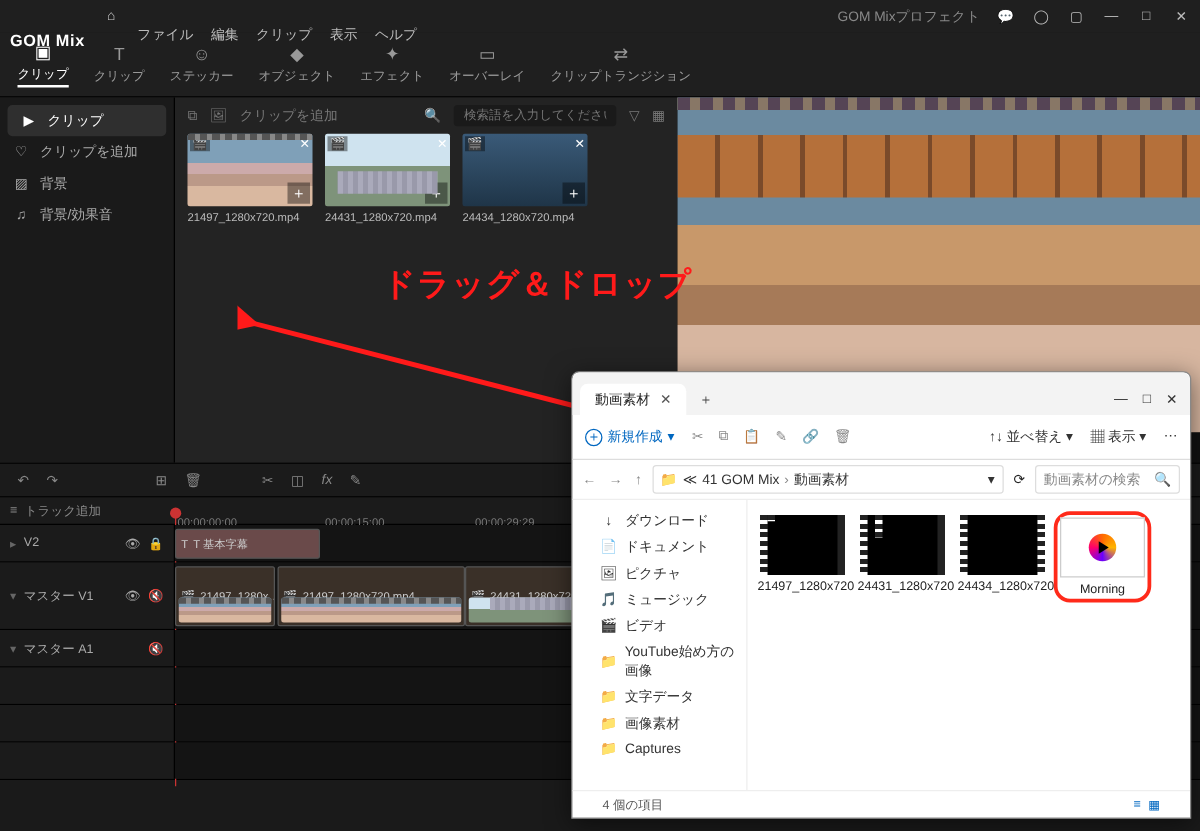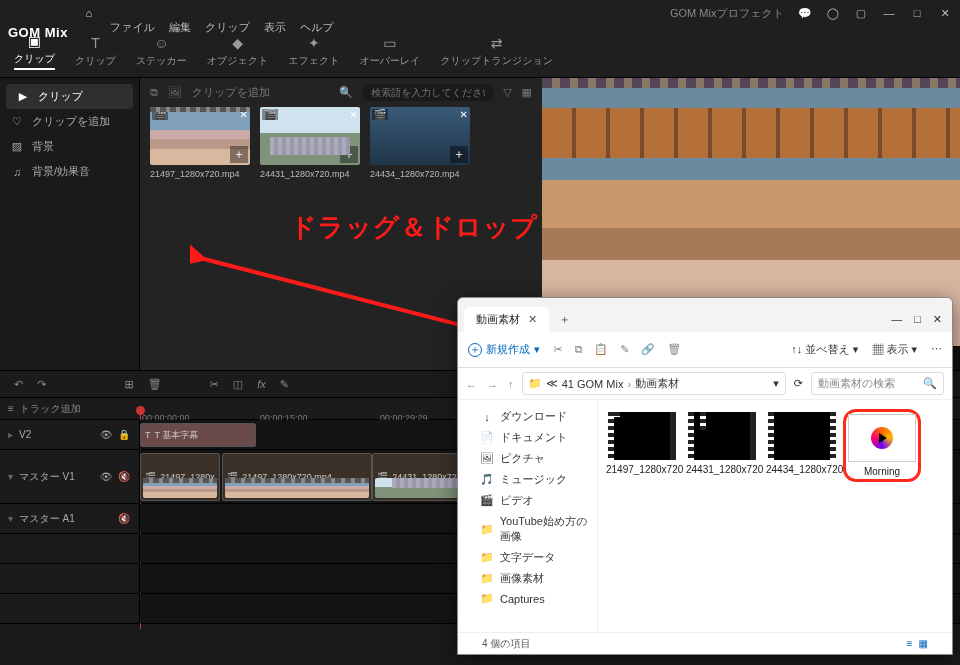--- a/index.html
+++ b/index.html
@@ -85,40 +85,40 @@
 .explus{ padding:5px 10px; color:#444; }
 .exwin { margin-left:auto; display:flex; gap:12px; padding:0 10px 6px 0; color:#333; }
 .extool { height:36px; border-bottom:1px solid #ddd; display:flex; align-items:center; gap:14px; padding:0 10px; font-size:11px; }
 .newbtn { color:#0067c0; display:flex; align-items:center; gap:4px; }
 .exicons { display:flex; gap:12px; color:#888; }
 .exright{ margin-left:auto; display:flex; gap:14px; color:#333; }
 .exaddr { height:32px; border-bottom:1px solid #eee; display:flex; align-items:center; gap:8px; padding:0 8px; font-size:11px; }
 .exaddr .nav{ color:#888; display:flex; gap:10px; }
 .crumb { flex:1; background:#fff; border:1px solid #ddd; border-radius:3px; padding:3px 6px; display:flex; align-items:center; gap:4px; color:#333; }
 .crumb .sep{ color:#888; }
-.exsearch { width:133px; border:1px solid #ddd; border-radius:3px; padding:3px 6px; display:flex; align-items:center; gap:4px; color:#888; }
+.exsearch { width:116px; border:1px solid #ddd; border-radius:3px; padding:3px 6px; display:flex; align-items:center; gap:4px; color:#888; }
 .exbody { flex:1; display:flex; overflow:hidden; }
 .exnav { width:140px; border-right:1px solid #eee; padding:6px 4px; font-size:11px; overflow-y:auto; }
 .exnav .ni{ display:flex; align-items:center; gap:6px; padding:3px 4px 3px 18px; color:#333; cursor:pointer;}
 .exnav .ni .fic{ width:14px; text-align:center; }
 .exfiles { flex:1; padding:12px 8px; display:flex; gap:8px; align-items:flex-start; }
 .efile { width:72px; text-align:center; font-size:10px; }
 .efile .eth{ width:68px; height:48px; margin:0 auto 4px; position:relative; background:#000; }
 .efile .eth.film{ border-left:6px solid #222; border-right:6px solid #222; }
 .efile .eth.film::before,.efile .eth.film::after{content:"";position:absolute;top:0;bottom:0;width:6px;background:repeating-linear-gradient(#222 0,#222 4px,#fff 4px,#fff 7px);}
 .efile .eth.film::before{left:-6px;} .efile .eth.film::after{right:-6px;}
 .efile .eth.page{ background:#fff; border:1px solid #ccc; display:flex; align-items:center; justify-content:center; }
 .efile .eth.page .pcir{ width:22px; height:22px; border-radius:50%; background:conic-gradient(#ff6a00,#ffb400,#6a00ff,#ff006a,#ff6a00); display:flex; align-items:center; justify-content:center; }
 .efile .eth.page .ptri{ width:0;height:0;border-left:8px solid #000;border-top:5px solid transparent;border-bottom:5px solid transparent; margin-left:2px;}
 .efile.hot{ outline:3px solid #ff2a1a; border-radius:10px; padding:2px; }
 .exstat { height:22px; border-top:1px solid #eee; padding:0 24px; display:flex; align-items:center; font-size:10px; color:#555; justify-content:space-between;}
 .exstat .vw{ display:flex; gap:6px; color:#0067c0;}
 
 
-.anno-text { position:absolute; left:290px; top:210px; color:#ff1a1a; font-size:26px; font-weight:bold; letter-spacing:1px; }
+.anno-text { position:absolute; left:306px; top:210px; color:#ff1a1a; font-size:26px; font-weight:bold; letter-spacing:1px; }
 .anno-arrow { position:absolute; left:190px; top:238px; width:720px; height:230px; pointer-events:none; }
 </style>
 </head>
 <body>
 
 <div class="titlebar">
   <div class="logo"><span>GOM</span> <span style="color:#fff">Mix</span></div>
   <span class="icn">⌂</span>
   <div class="menu">
     <span>ファイル</span>

